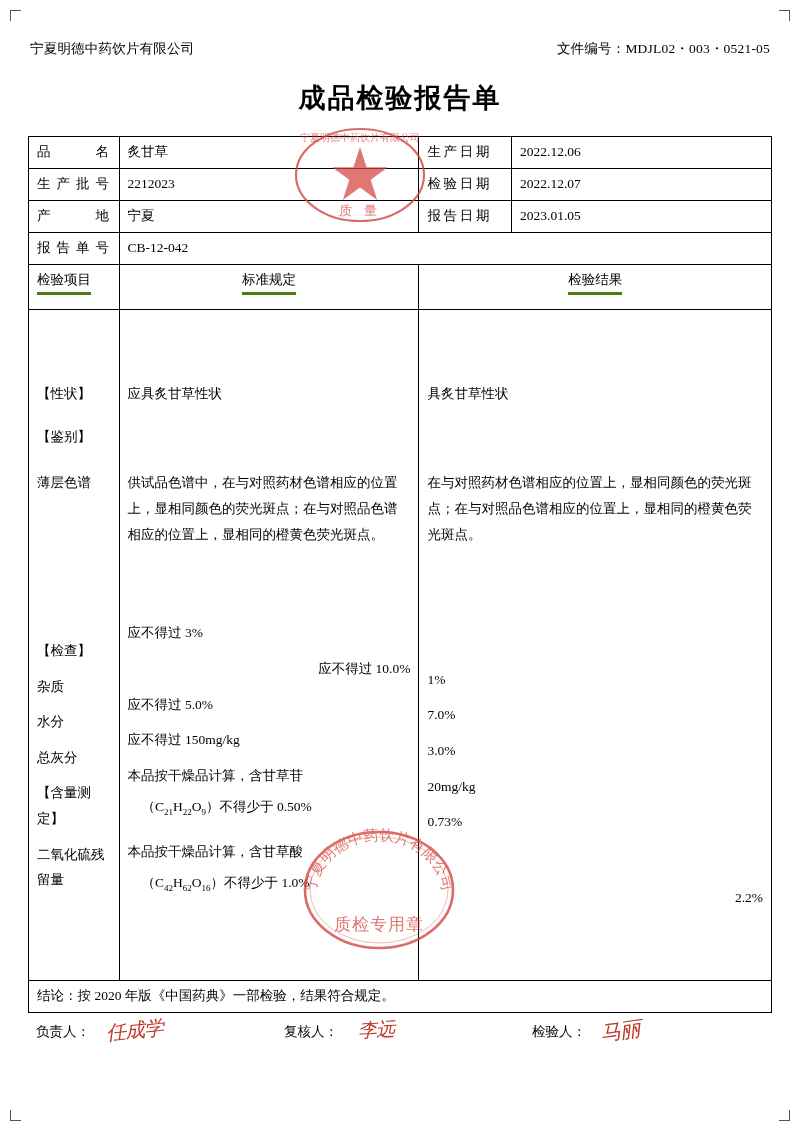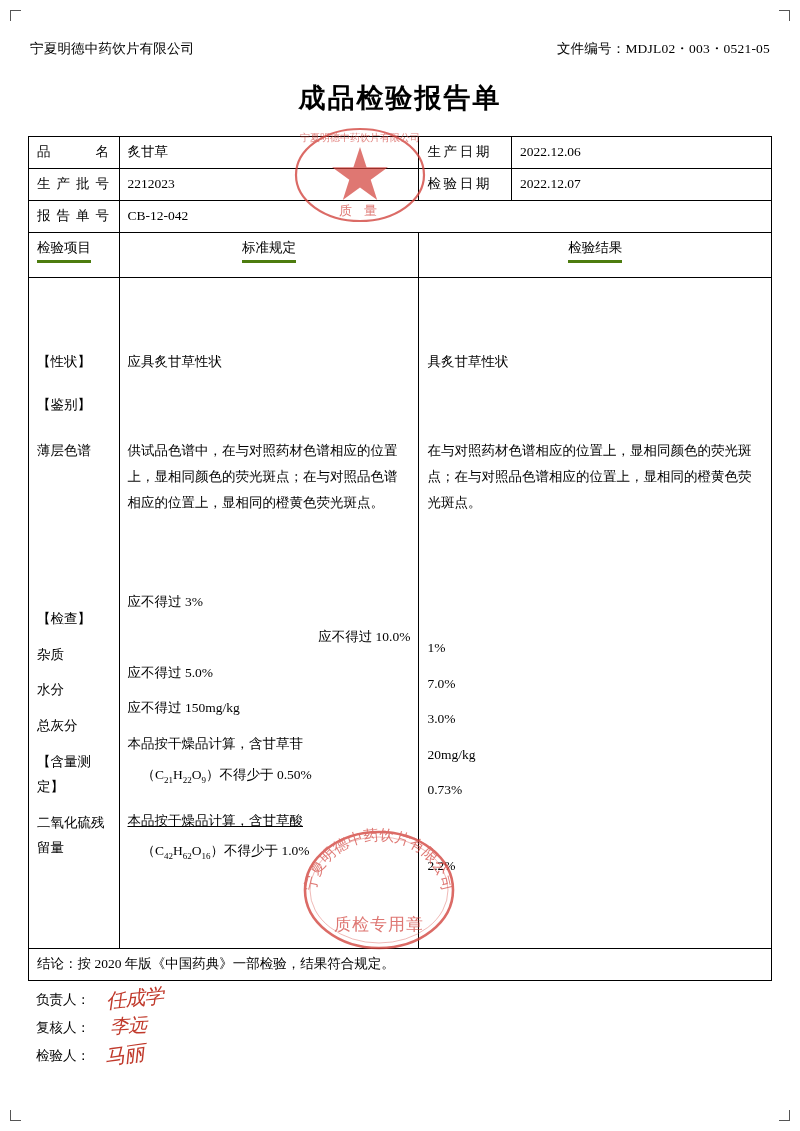--- a/index.html
+++ b/index.html
@@ -111,21 +111,20 @@
     font-size: 13.5px;
     padding: 7px 10px;
     line-height: 1.6;
   }
   .sign-row {
     display: flex;
     width: 744px;
     font-size: 13.5px;
     margin-top: 0;
     position: relative;
-    flex-direction: column;
   }
   .sign-cell {
     width: 33.33%;
     padding: 10px 4px 0 8px;
     box-sizing: border-box;
     position: relative;
     white-space: nowrap;
   }
   .sig-script {
     color: #c0392b;
@@ -202,20 +201,26 @@
         <td class="lbl"><span class="lbl-spread2">生产日期</span></td>
         <td>2022.12.06</td>
       </tr>
       <tr>
         <td class="lbl"><span class="lbl-spread">生产批号</span></td>
         <td>2212023</td>
         <td class="lbl"><span class="lbl-spread2">检验日期</span></td>
         <td>2022.12.07</td>
       </tr>
       <tr>
+        <td class="lbl"><span class="lbl-spread">产　地</span></td>
+        <td>宁夏</td>
+        <td class="lbl"><span class="lbl-spread2">报告日期</span></td>
+        <td>2023.01.05</td>
+      </tr>
+      <tr>
         <td class="lbl"><span class="lbl-spread">报告单号</span></td>
         <td class="report-no-cell" colspan="3">CB-12-042</td>
       </tr>
       <tr class="colhead">
         <td><span class="underline-text">检验项目</span></td>
         <td class="ctr"><span class="underline-text">标准规定</span></td>
         <td class="ctr" colspan="2"><span class="underline-text">检验结果</span></td>
       </tr>
       <tr>
         <td class="body-cell" style="height:660px;">
@@ -300,21 +305,21 @@
                   <td style="padding-top:7px;">
                 <span>本品按干燥品计算，含甘草苷</span>
               </td>
                 </tr>
               <tr>
                   <td style="padding-top:2px; padding-left:14px;">
                 <span>（C</span><span class="sub">21</span><span>H</span><span class="sub">22</span><span>O</span><span class="sub">9</span><span>）不得少于 0.50%</span>
               </td>
                 </tr>
               <tr>
-                  <td style="padding-top:16px;text-decoration:underline;">
+                  <td style="padding-top:16px;">
                 <span>本品按干燥品计算，含甘草酸</span>
               </td>
                 </tr>
               <tr>
                   <td style="padding-top:2px; padding-left:14px;">
                 <span>（C</span><span class="sub">42</span><span>H</span><span class="sub">62</span><span>O</span><span class="sub">16</span><span>）不得少于 1.0%</span>
               </td>
                 </tr>
             </tbody>
           </table>
@@ -355,21 +360,21 @@
               <tr>
                   <td style="padding-top:7px;">20mg/kg</td>
                 </tr>
               <tr>
                   <td style="padding-top:7px;">0.73%</td>
                 </tr>
               <tr>
                   <td style="padding-top:2px;">&nbsp;</td>
                 </tr>
               <tr>
-                  <td style="padding-top:16px;">2.2%</td>
+                  <td style="padding-top:16px;text-align:right;">2.2%</td>
                 </tr>
             </tbody>
           </table>
         </td>
       </tr>
       <tr>
         <td class="concl" colspan="4">结论：按 2020 年版《中国药典》一部检验，结果符合规定。</td>
       </tr>
     </tbody>
   </table>

